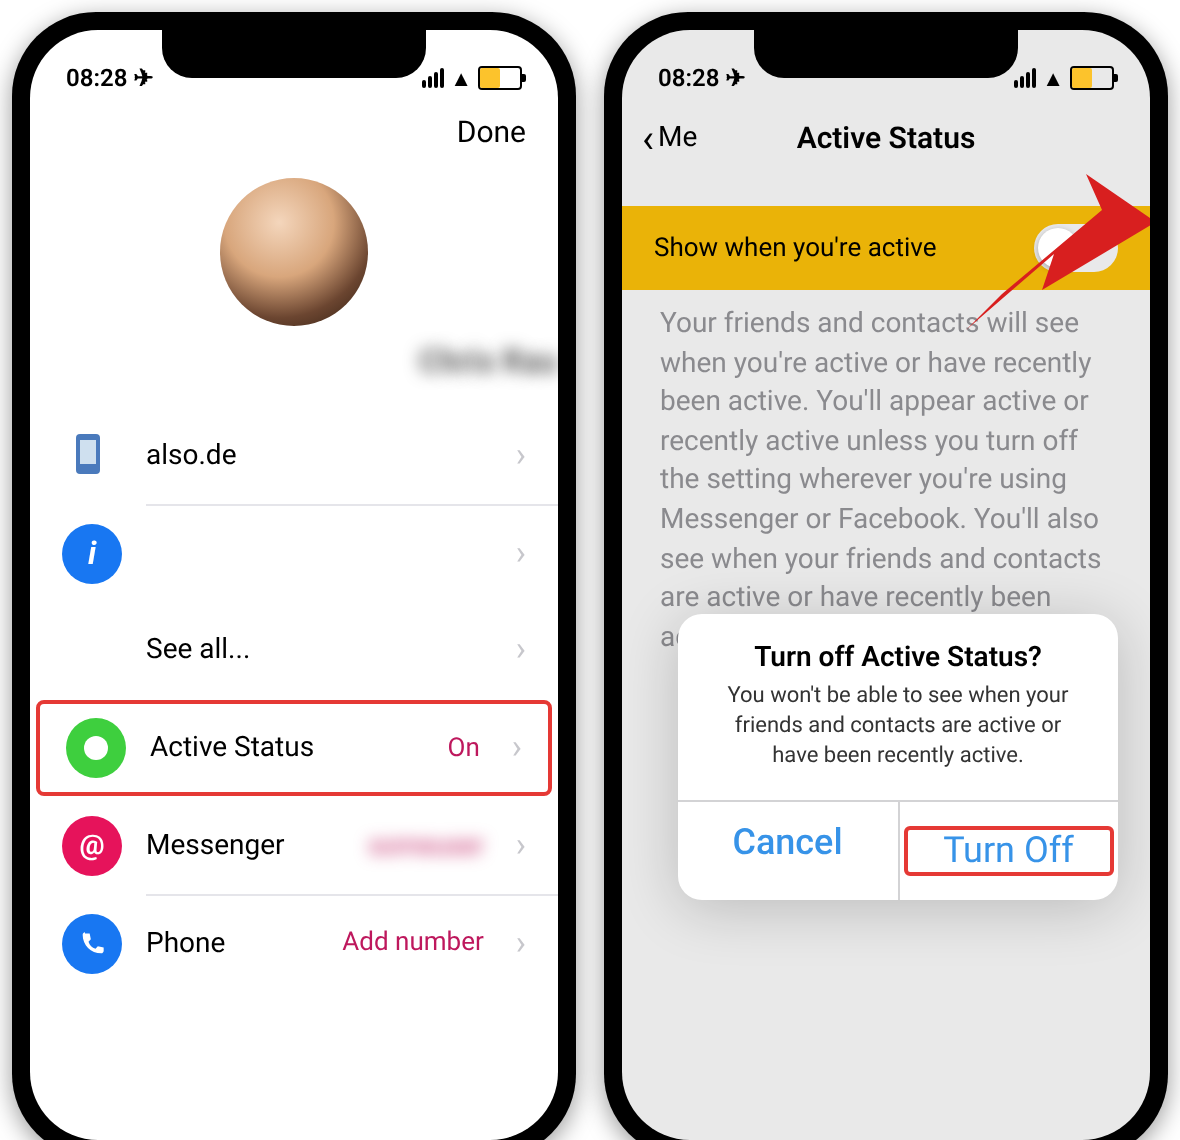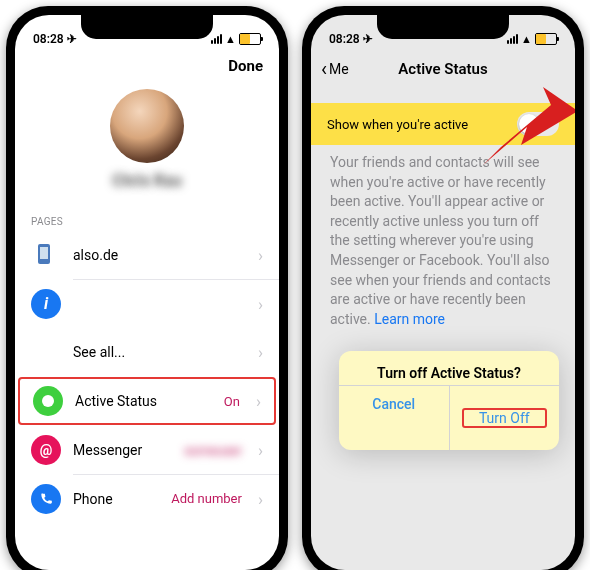--- a/index.html
+++ b/index.html
@@ -8,45 +8,45 @@
 .greyscreen{background:#e9e9e9}
 .notch{position:absolute;top:0;left:50%;transform:translateX(-50%);width:132px;height:24px;background:#000;border-radius:0 0 15px 15px;z-index:10}
 .statusbar{display:flex;justify-content:space-between;align-items:center;padding:10px 18px 0;height:28px;font-size:12px;font-weight:600}
 .sb-right{display:flex;align-items:center;gap:3px}
 .bars{display:flex;align-items:flex-end;gap:1px}
 .bars span{width:2px;background:#000;border-radius:1px}
 .battery{width:20px;height:10px;border:1px solid #000;border-radius:2px;position:relative;display:flex;align-items:center}
 .battery::after{content:"";position:absolute;right:-3px;width:2px;height:4px;background:#000;border-radius:0 1px 1px 0}
 .bfill{height:100%;width:50%;background:#fcc32c;border-radius:1px}
 .hdr{display:flex;justify-content:space-between;align-items:center;padding:4px 16px 10px}
-.done{font-weight:700;font-size:15px}
+.done{font-weight:400;font-size:15px}
 .avatar{width:74px;height:74px;border-radius:50%;background:radial-gradient(circle at 40% 30%,#f4d6bc 0%,#d8a67c 40%,#6b4530 70%,#2a1a0e 100%);margin:4px auto 8px}
-.uname{text-align:center;color:transparent;text-shadow:0 0 8px rgba(0,0,0,.7);font-weight:700;font-size:16px;margin-bottom:14px}
+.uname{text-align:right;color:transparent;text-shadow:0 0 8px rgba(0,0,0,.7);font-weight:700;font-size:16px;margin-bottom:14px}
 .row{display:flex;align-items:center;padding:9px 16px;gap:12px;background:#fff;font-size:14px;position:relative}
 .section{font-size:10px;color:#8a8a8e;padding:12px 16px 4px;text-transform:uppercase;letter-spacing:.3px}
 .icon{width:30px;height:30px;border-radius:50%;display:flex;align-items:center;justify-content:center;flex-shrink:0}
 .toggle{width:42px;height:24px;background:#e9e9ea;border-radius:12px;position:relative;margin-left:auto}
 .knob{width:20px;height:20px;background:#fff;border-radius:50%;position:absolute;top:2px;left:2px;box-shadow:0 1px 3px rgba(0,0,0,.3)}
 .chev{color:#c7c7cc;font-size:17px;margin-left:auto}
 .val{color:#be185d;margin-left:auto;font-size:13px}
 .sep{height:.5px;background:#e5e5ea;margin-left:58px}
 .hl{border:2px solid #e53935;border-radius:4px;margin:1px 3px;padding:7px 13px}
 .tbar{display:flex;align-items:center;padding:4px 10px 6px;position:relative}
 .back{color:#000;font-size:20px;display:flex;align-items:center;gap:2px}
 .ttl{position:absolute;left:50%;transform:translateX(-50%);font-weight:600;font-size:15px}
 .desc{font-size:14px;color:#8a8a8e;padding:8px 19px;line-height:1.4}
 .link{color:#1877f2}
 .arrow{position:absolute;top:72px;right:-8px;z-index:5}
-.dialog{position:absolute;bottom:120px;left:28px;right:16px;background:#fef9c3;border-radius:12px;box-shadow:0 4px 30px rgba(0,0,0,.2);overflow:hidden}
+.dialog{position:absolute;bottom:120px;left:28px;right:16px;background:#ffffff;border-radius:12px;box-shadow:0 4px 30px rgba(0,0,0,.2);overflow:hidden}
 .dtitle{text-align:center;font-weight:600;font-size:14px;padding:14px 16px 4px}
 .dtext{text-align:center;font-size:11px;color:#333;padding:0 18px 14px;line-height:1.35}
 .dbtns{display:flex;border-top:.5px solid #d3d3d5}
-.dbtn{flex:1;text-align:center;padding:10px 0;font-size:14px;color:#3793e8;font-weight:500}
+.dbtn{flex:1;text-align:center;padding:10px 0;font-size:18px;color:#3793e8;font-weight:500}
 .dbtn+.dbtn{border-left:.5px solid #d3d3d5;font-weight:400}
-.dbox{border:2px solid #e53935;border-radius:3px;margin:12px}
+.dbox{border:2px solid #e53935;border-radius:3px;margin:2px}
 .wifi{font-size:11px}
 </style>
 </head>
 <body>
 
 <div class="phone">
 <div class="screen">
 <div class="notch"></div>
 <div class="statusbar">
 <div><span>08:28</span> <span>✈︎</span></div>
@@ -64,21 +64,20 @@
 </div>
 </div>
 <div class="hdr">
 <span></span>
         <span class="done">Done</span>
 </div>
 <div class="avatar"></div>
 <div class="uname">Chris Rau</div>
 
 
-<div class="section">PAGES</div>
 <div class="row">
 <div class="icon">
           <svg width="22" height="26" viewBox="0 0 22 26">
             <rect x="3" y="2" width="12" height="20" rx="2" fill="#4a7abc"></rect>
             <rect x="5" y="5" width="8" height="12" fill="#cfe0ef"></rect>
           </svg>
         </div>
 <span>also.de</span>
         <span class="chev">›</span>
 </div>
@@ -146,34 +145,35 @@
 </div>
 </div>
 <div class="tbar">
 <div class="back">
           <span>‹</span>
           <span style="font-size:14px">Me</span>
         </div>
 <div class="ttl">Active Status</div>
 </div>
 
-<div class="row" style="background:#fde047;margin-top:16px">
+<div class="row" style="background:#eab308;margin-top:16px">
 <span style="font-size:13px">Show when you're active</span>
 <div class="toggle">
           <div class="knob"></div>
         </div>
 </div>
 <svg class="arrow" width="110" height="100">
         <polygon points="10,78 54,40 48,58 105,24 70,0 78,18 28,60" fill="#d81f1f"></polygon>
       </svg>
 
 <div class="desc"><span>Your friends and contacts will see when you're active or have recently been active. You'll appear active or recently active unless you turn off the setting wherever you're using Messenger or Facebook. You'll also see when your friends and contacts are active or have recently been active. </span><span class="link">Learn more</span></div>
 
 <div class="dialog">
 <div class="dtitle">Turn off Active Status?</div>
+<div class="dtext">You won't be able to see when your friends and contacts are active or have been recently active.</div>
 <div class="dbtns">
 <div class="dbtn">Cancel</div>
 <div class="dbtn">
             <div class="dbox">Turn Off</div>
           </div>
 </div>
 </div>
 
 </div>
 </div>

